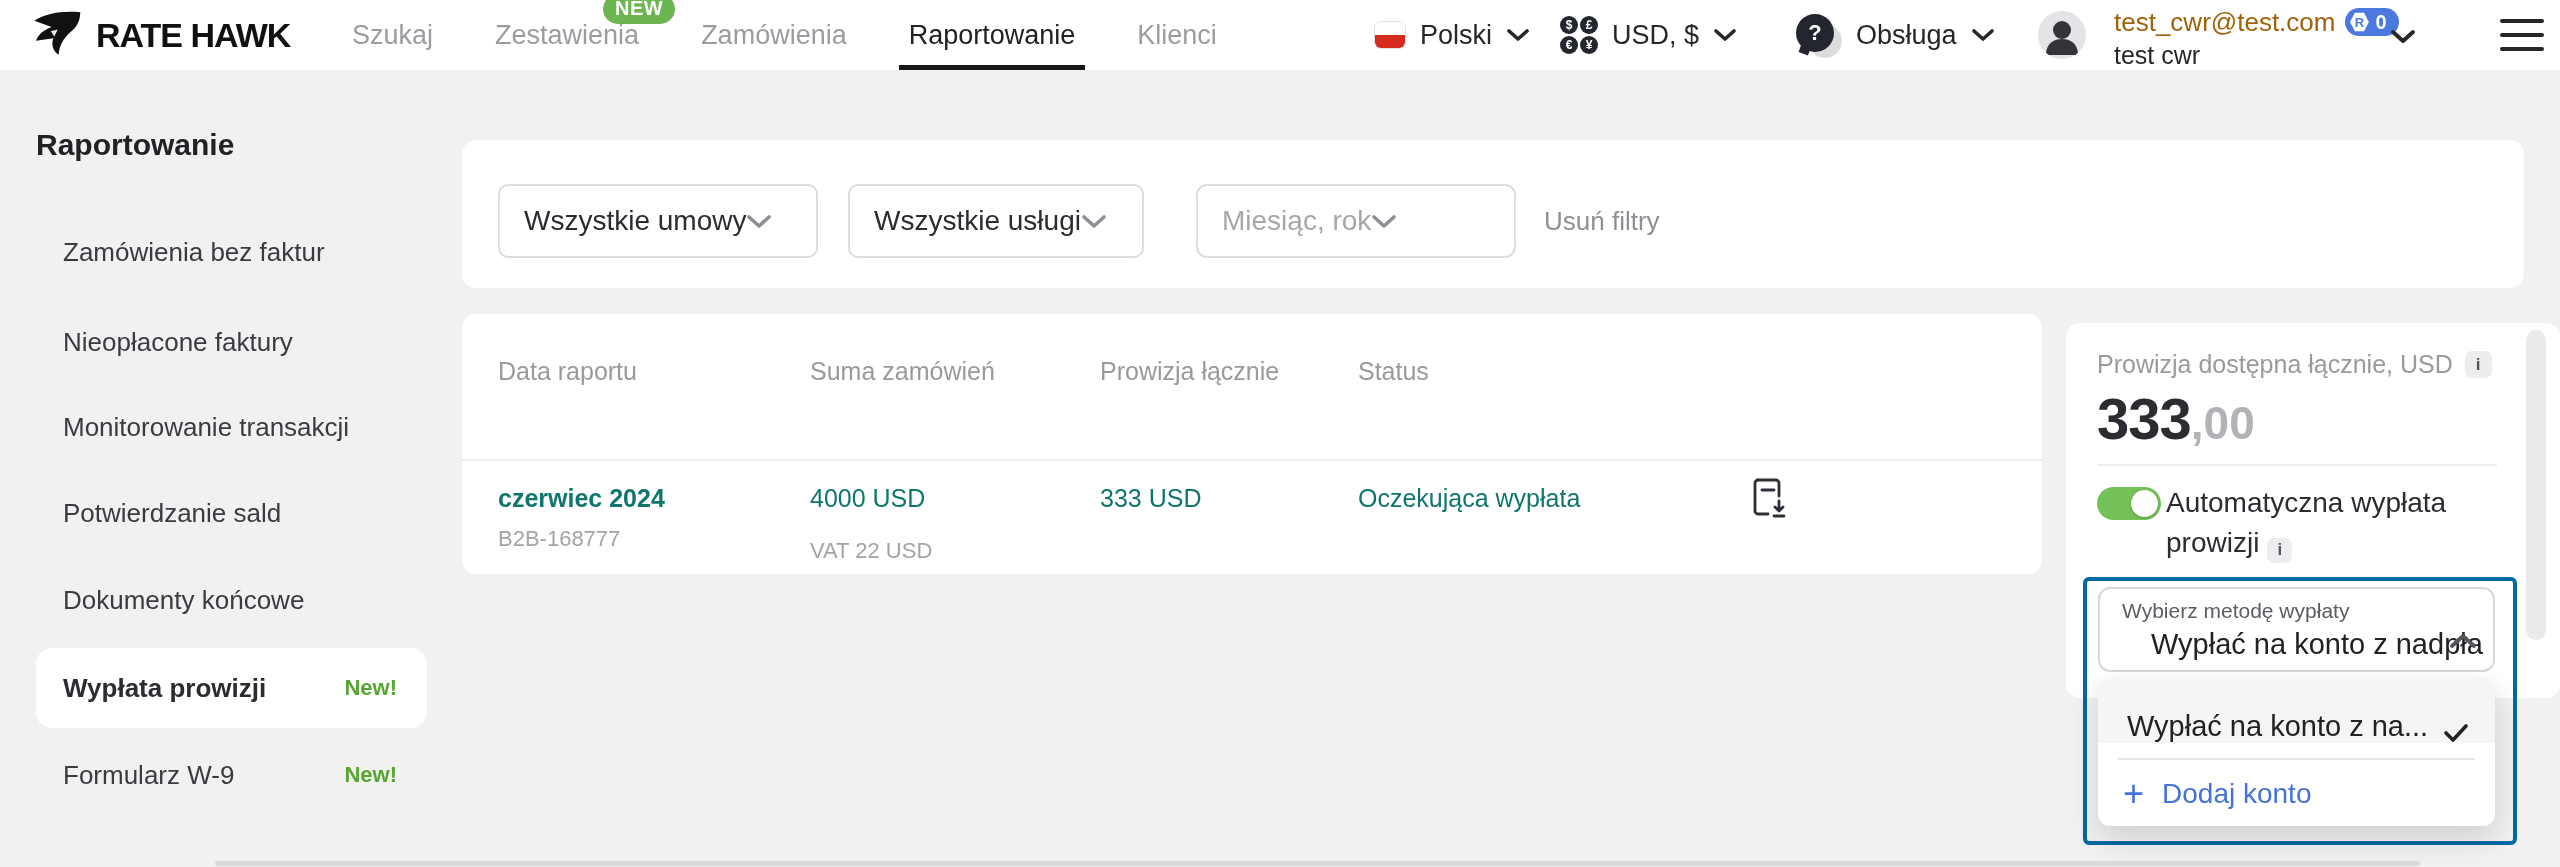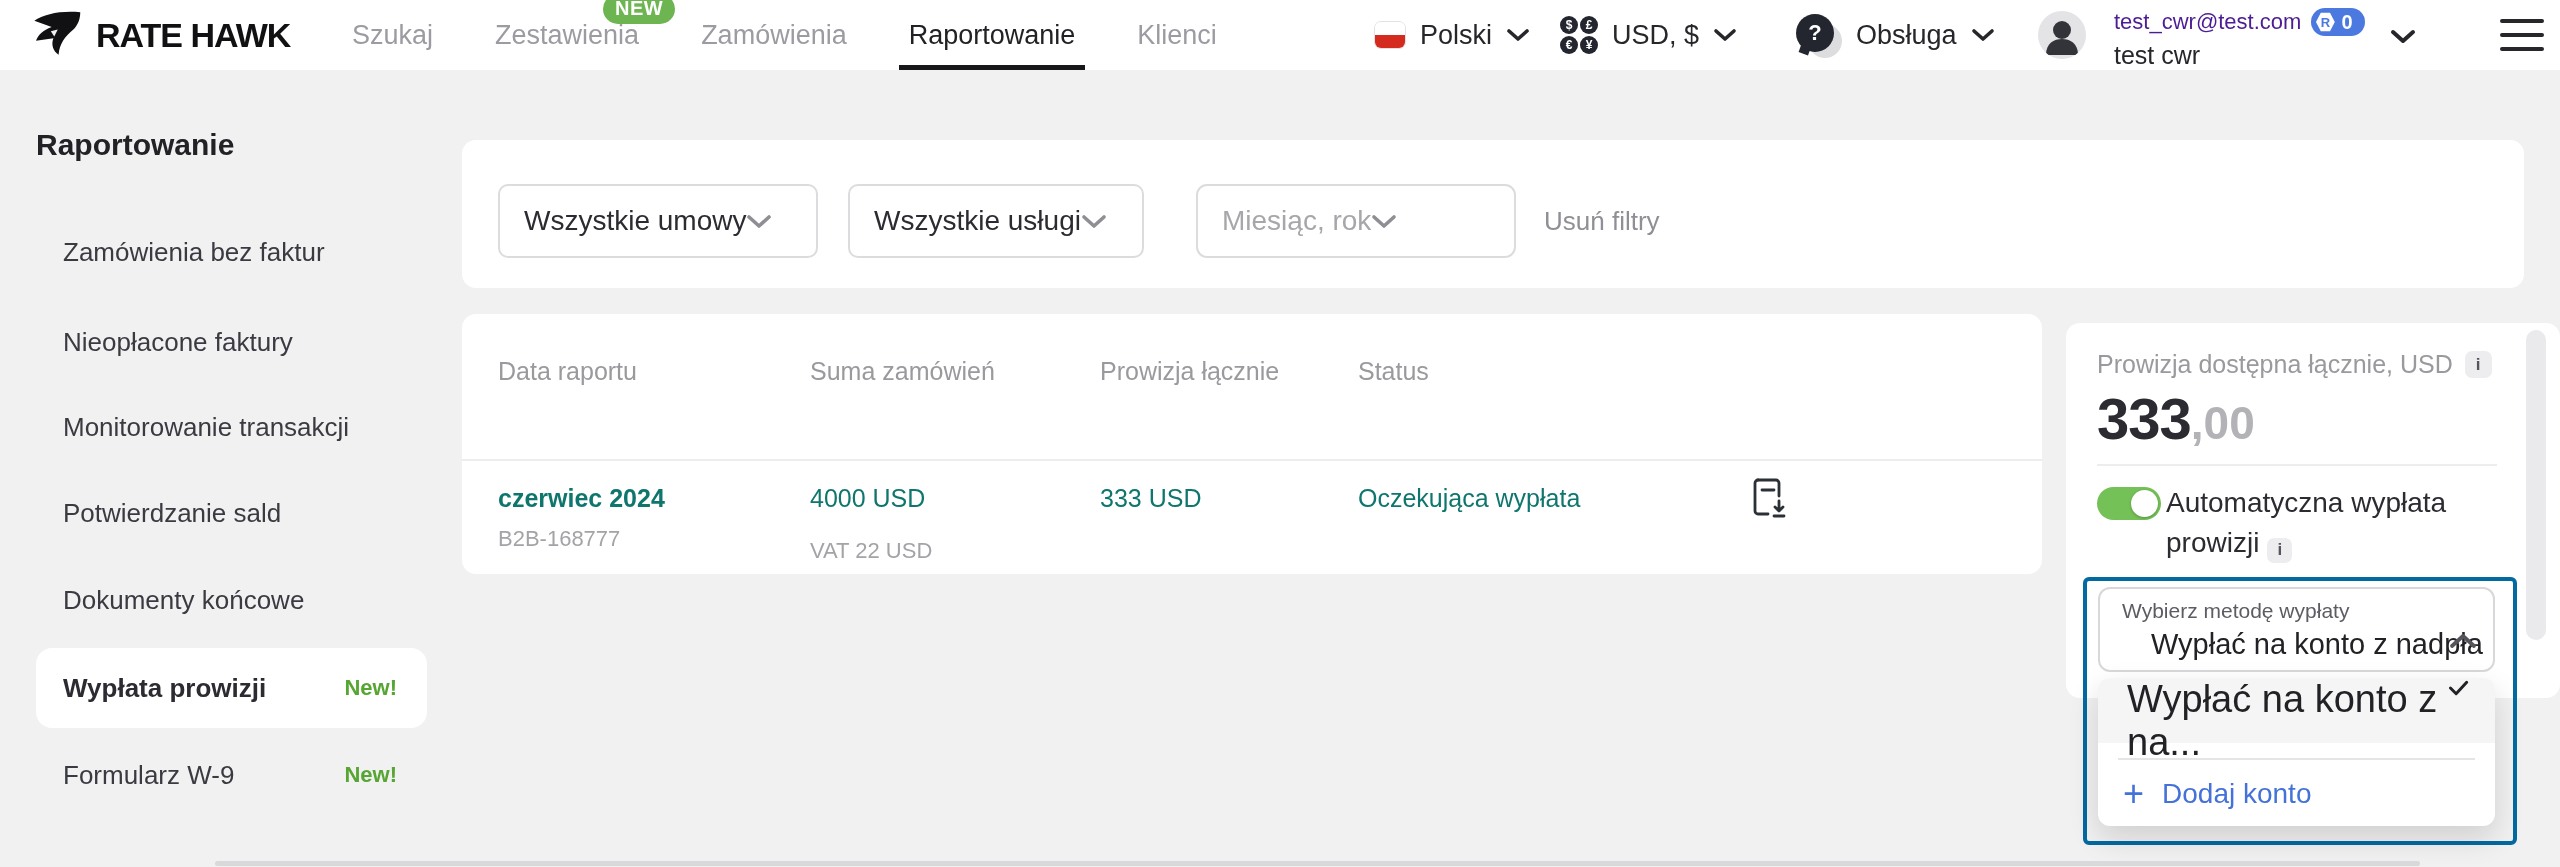--- a/index.html
+++ b/index.html
@@ -28,21 +28,21 @@
   .cur-cell { width:18px; height:18px; border-radius:50%; background:#23262e; color:#fff; font-size:12px; font-weight:700;
     display:flex; align-items:center; justify-content:center; }
   .help-wrap { position:relative; width:46px; height:46px; }
   .help-shadow { position:absolute; left:12px; top:12px; width:34px; height:34px; border-radius:50%; background:#dddde0; }
   .help-bubble { position:absolute; left:0; top:2px; width:38px; height:38px; border-radius:50%; background:#23262e; color:#fff;
     font-size:22px; font-weight:700; display:flex; align-items:center; justify-content:center; }
   .help-tail { position:absolute; left:4px; top:32px; width:10px; height:10px; background:#23262e; transform:rotate(20deg); }
   .avatar { position:absolute; left:2038px; top:11px; width:48px; height:48px; border-radius:50%; background:#e4e4e7; overflow:hidden; }
   .user-text { position:absolute; left:2114px; top:8px; line-height:1; }
   .user-email-row { display:flex; align-items:center; gap:10px; }
-  .user-email { font-size:22px; color:#4c1d95; }
+  .user-email { font-size:26px; color:#a16207; }
   .r-badge { display:flex; align-items:center; gap:6px; background:#4c79e0; border-radius:16px; height:28px; padding:0 12px 0 4px; }
   .r-hex { width:20px; height:20px; background:#fff; color:#4c79e0; font-size:13px; font-weight:800;
     display:flex; align-items:center; justify-content:center;
     clip-path:polygon(27% 4%, 73% 4%, 97% 50%, 73% 96%, 27% 96%, 3% 50%); }
   .r-count { color:#fff; font-size:20px; font-weight:700; }
   .user-name { font-size:25px; color:#26262b; margin-top:7px; }
   .user-chevron { position:absolute; left:2390px; top:29px; }
   .burger { position:absolute; left:2500px; top:19px; width:44px; cursor:pointer; }
   .burger div { height:4px; background:#26262b; border-radius:2px; margin-bottom:10px; }
   .burger div:last-child { margin-bottom:0; }
@@ -82,22 +82,22 @@
   .v-scroll { position:absolute; left:2526px; top:330px; width:20px; height:310px; background:#eaeaec; border-radius:10px; }
   
   .tour-box { position:absolute; left:2083px; top:577px; width:434px; height:268px; border:4px solid #0369a1; border-radius:6px; }
   .method-select { position:absolute; left:11px; top:6px; width:397px; height:85px; background:#fff; border:2px solid #d8d8da;
     border-radius:12px; padding:10px 0 0 22px; cursor:pointer; overflow:hidden; }
   .method-label { font-size:21px; color:#5c5c63; }
   .method-value { margin-top:5px; width:340px; font-size:29px; color:#222226; white-space:nowrap; overflow:hidden;margin-left:29px; }
   .method-chevron { position:absolute; right:16px; top:44px; }
   .dropdown { position:absolute; left:11px; top:97px; width:397px; height:148px; background:#fff; border-radius:12px;
     box-shadow:0 12px 30px rgba(0,0,0,.14); }
-  .dd-option { position:relative; height:65px; background:#f5f5f6; border-radius:12px 12px 0 0; display:flex; align-items:flex-start;
-    padding:0 26px 0 29px; font-size:38px; color:#222226; cursor:pointer; }
+  .dd-option { position:relative; height:65px; background:#f5f5f6; border-radius:12px 12px 0 0; display:flex; align-items:flex-end;
+    padding:0 26px 0 29px; font-size:29px; color:#222226; cursor:pointer; }
   .dd-option svg { margin-left:auto; }
   .dd-divider { position:absolute; left:20px; right:20px; top:80px; height:2px; background:#e5e5e8; }
   .dd-add { position:absolute; left:0; top:92px; width:100%; height:48px; display:flex; align-items:center; padding-left:25px;
     color:#4472d8; cursor:pointer; }
   .dd-plus { font-size:36px; font-weight:400; line-height:1; margin-right:18px; }
   .dd-add-text { font-size:28px; }
   .bottom-bar { position:absolute; left:215px; top:861px; width:2205px; height:5px; background:#d9d9dc; border-radius:3px; }
 </style>
 </head>
 <body>

